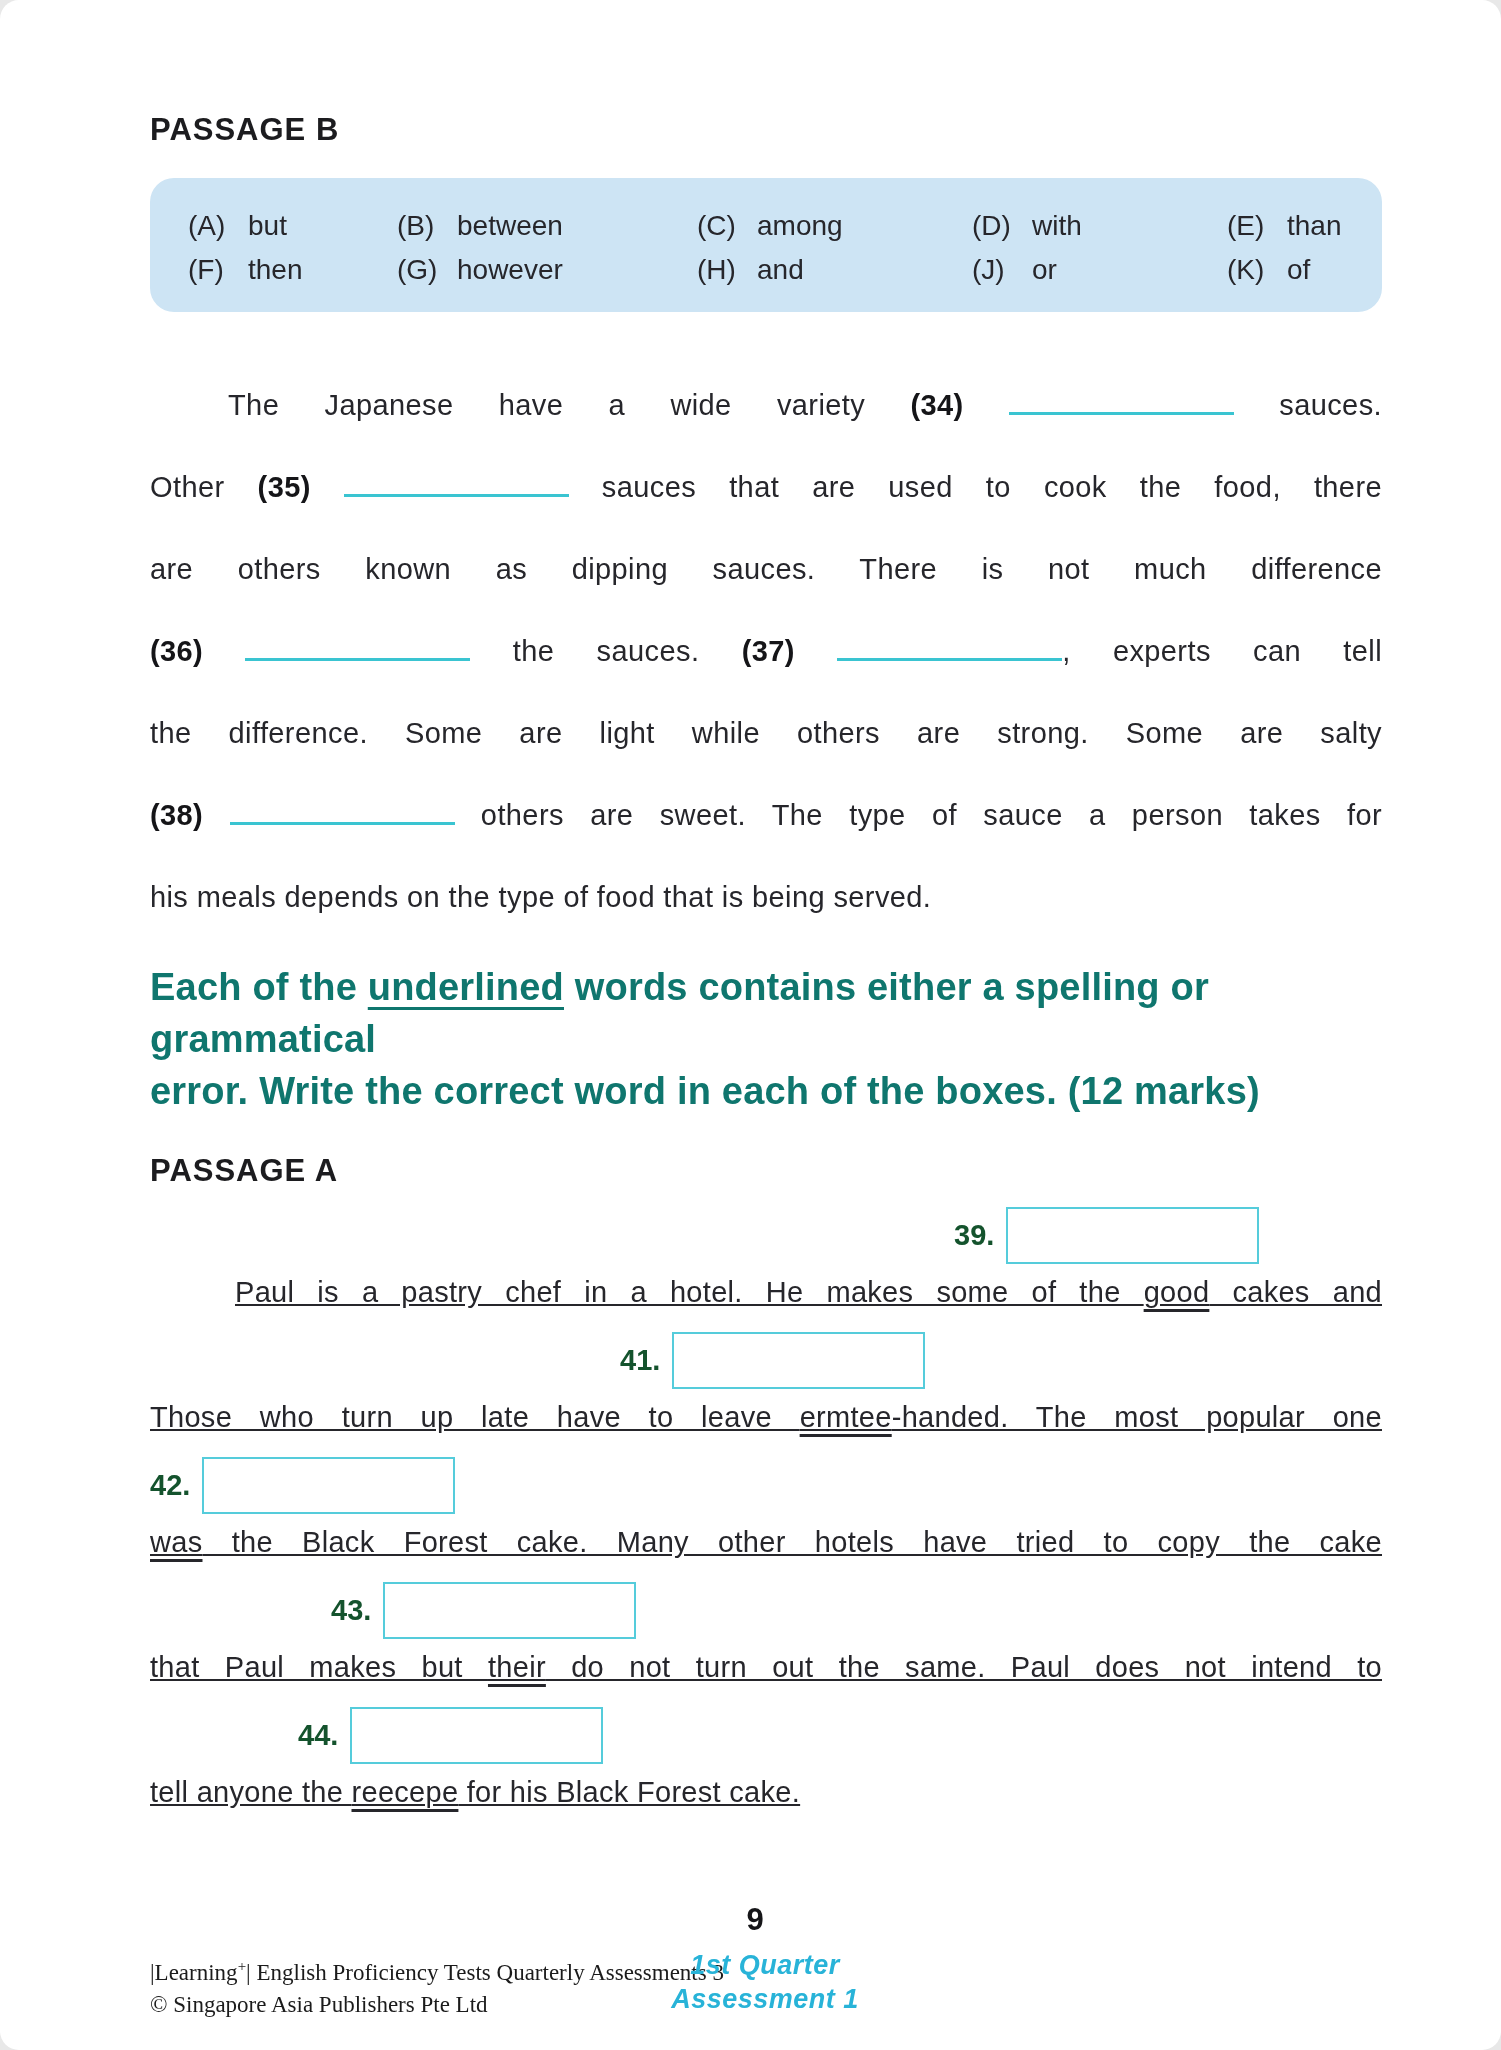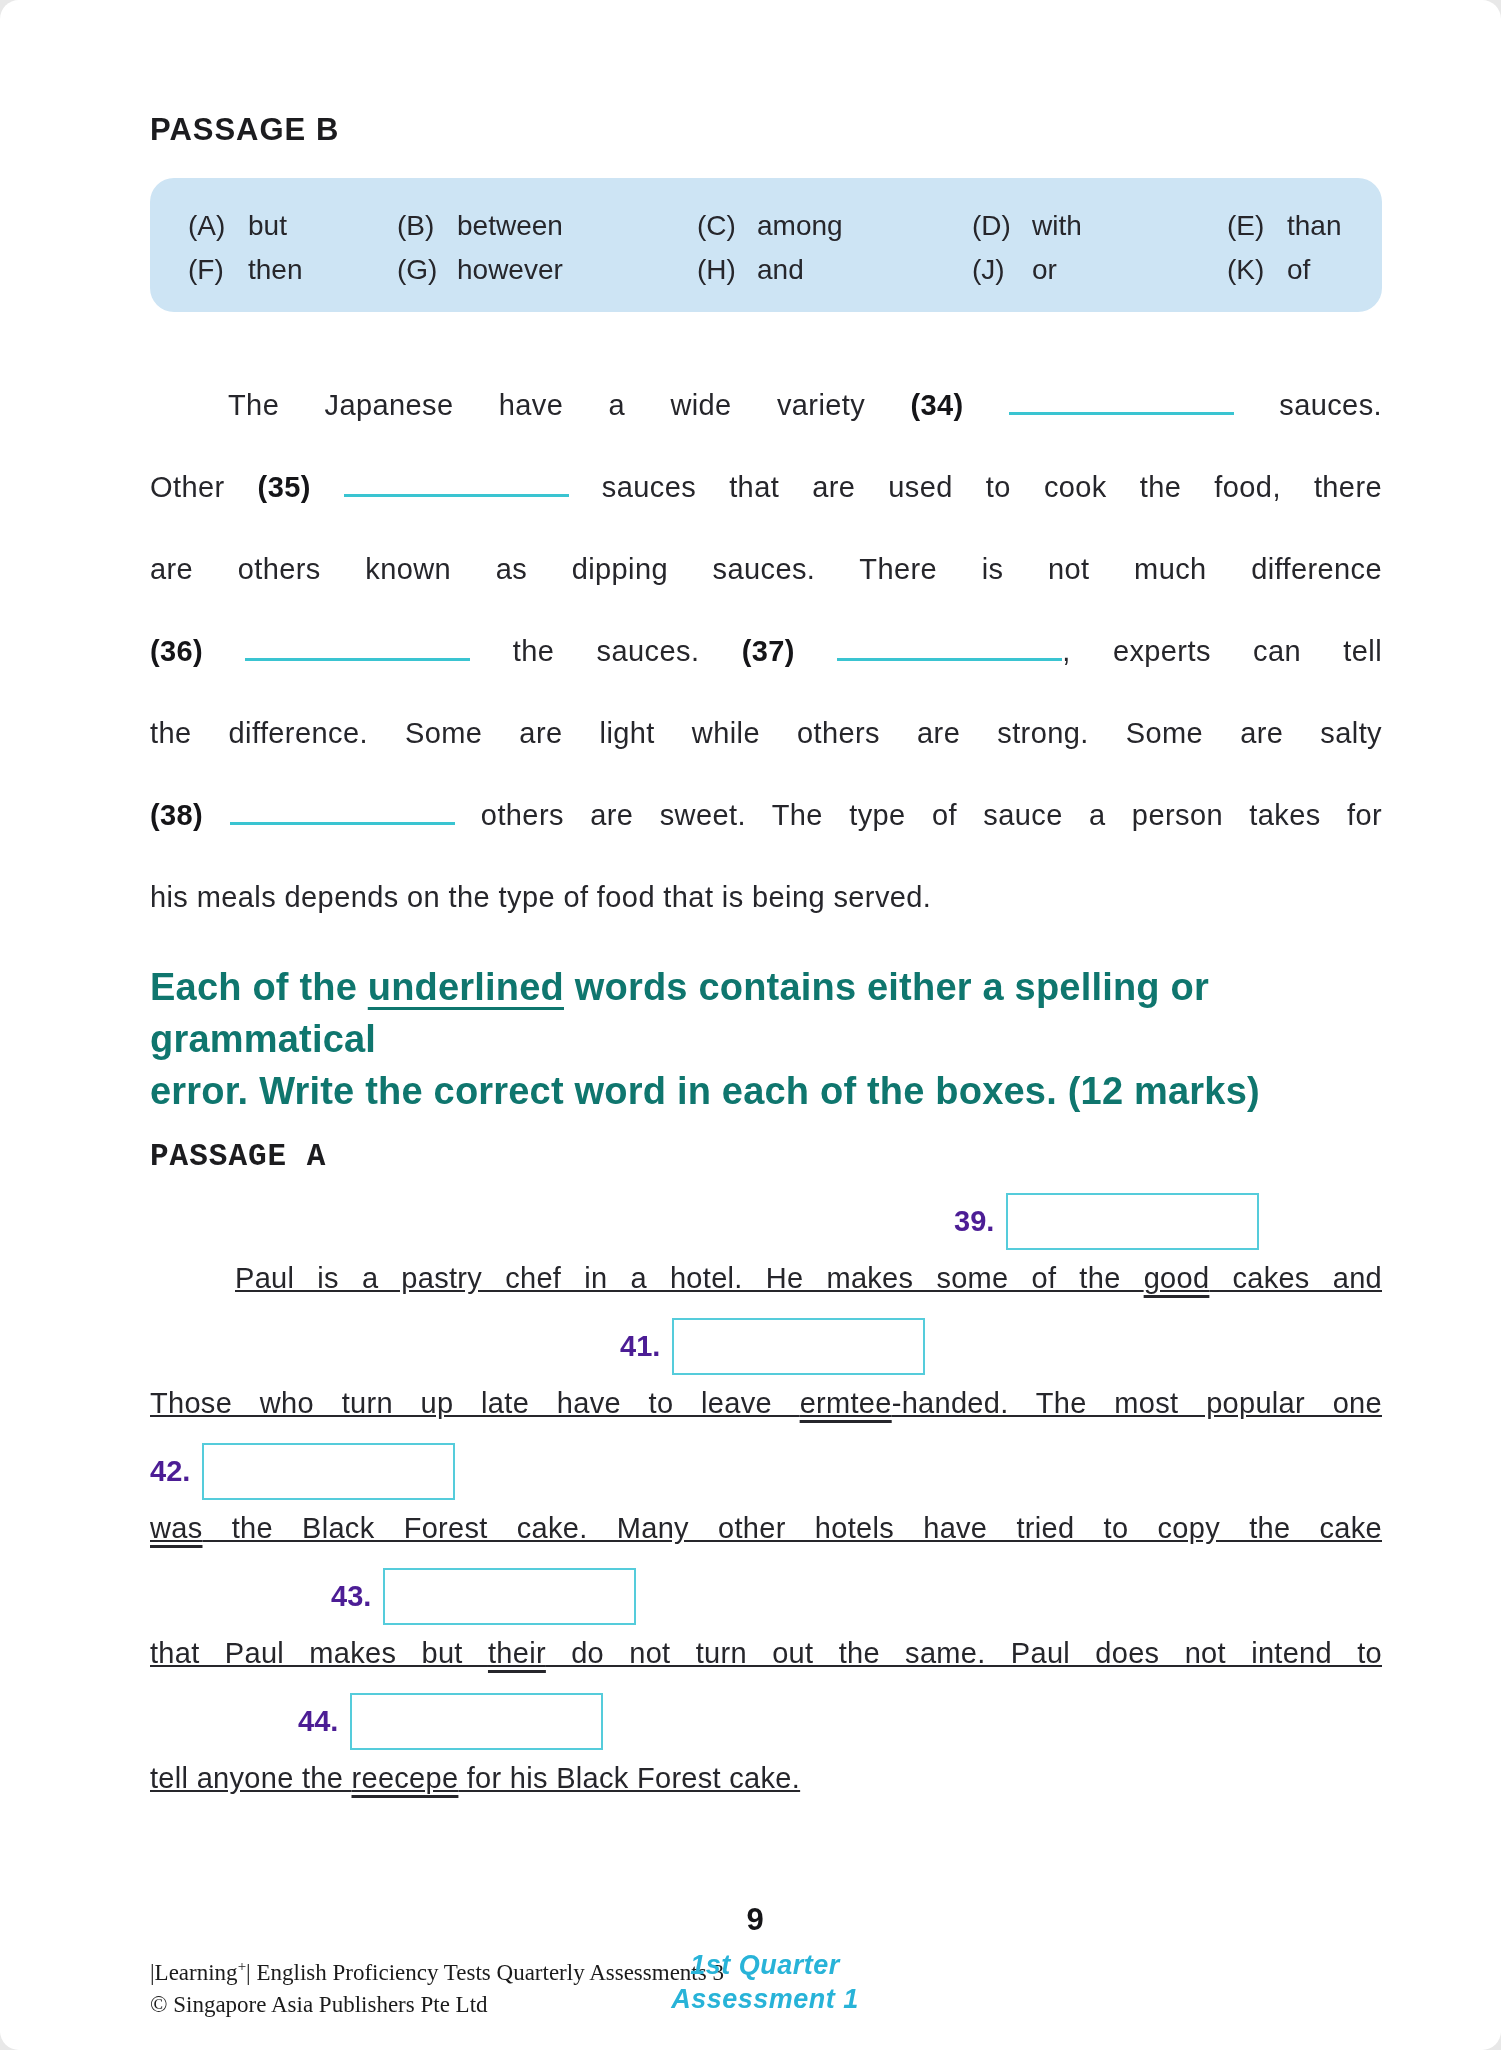--- a/index.html
+++ b/index.html
@@ -15,21 +15,21 @@
     border-radius:19px;
   }
   .content {
     position:absolute; left:150px; top:112px; width:1232px;
   }
   .passage-heading {
     font-size:31px; font-weight:bold; letter-spacing:1px;
     color:#1c1c1f; line-height:36px;
   }
   .heading-b { margin-bottom:30px; }
-  .heading-a { margin-top:22px; margin-bottom:18px;font-family:Liberation Mono, monospace; }
+  .heading-a { margin-top:36px; margin-bottom:18px; }
 
   
   .word-bank {
     background:#cde4f4;
     border-radius:24px;
     padding:30px 20px 24px 38px;
     margin-bottom:75px;
   }
   .wb-row { display:flex; line-height:36px; font-size:28px; }
   .wb-row + .wb-row { margin-top:8px; }
@@ -69,21 +69,21 @@
   .instruction .u {
     text-decoration:underline;
     text-decoration-thickness:3px;
     text-underline-offset:7px;
   }
 
   
   .qa-item { margin-bottom:22px; }
   .q-row { display:flex; align-items:center; margin-bottom:10px; }
   .q-num {
-    font-weight:bold; font-size:29px; color:#4c1d95;
+    font-weight:bold; font-size:29px; color:#14532d;
     margin-right:12px; line-height:57px;
   }
   .answer-box {
     width:253px; height:57px;
     background:#ffffff;
     border:2px solid #55ccdb;
   }
   .q-text {
     font-size:29px; line-height:36px; letter-spacing:0.3px;text-decoration:underline;
   }

